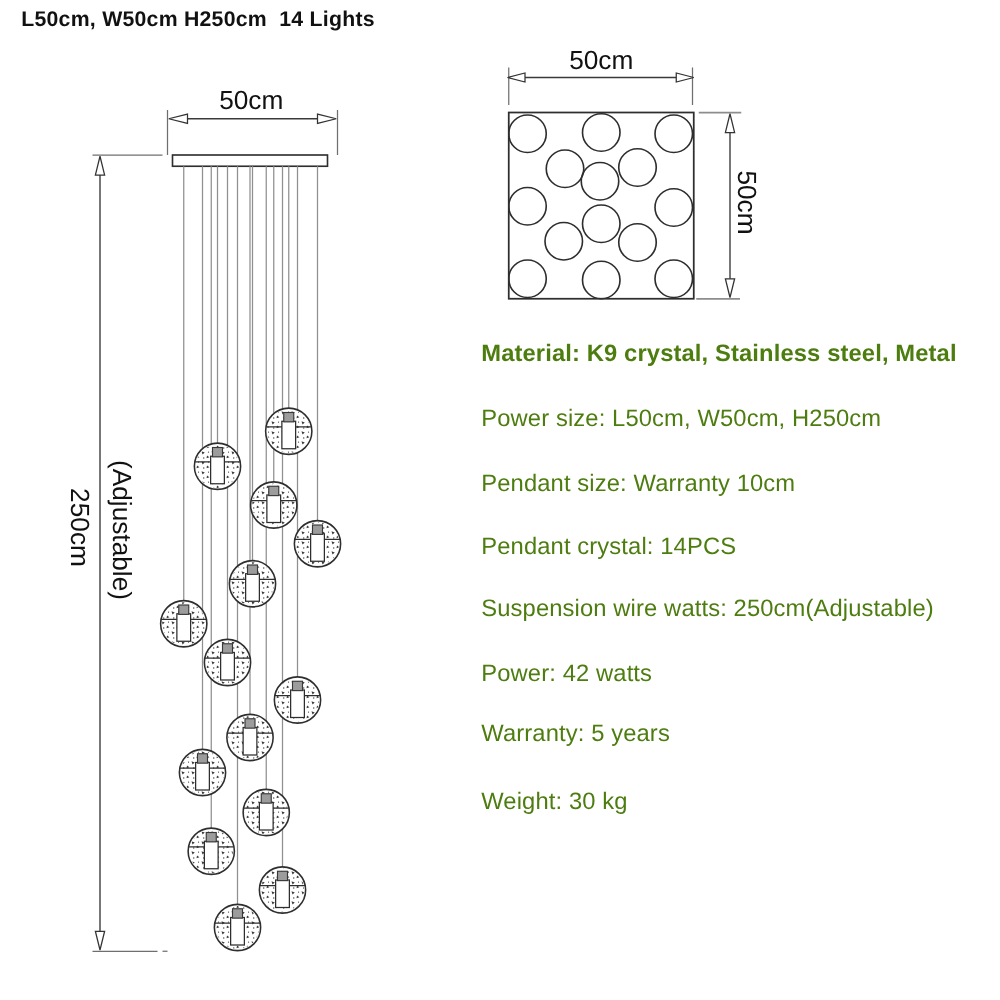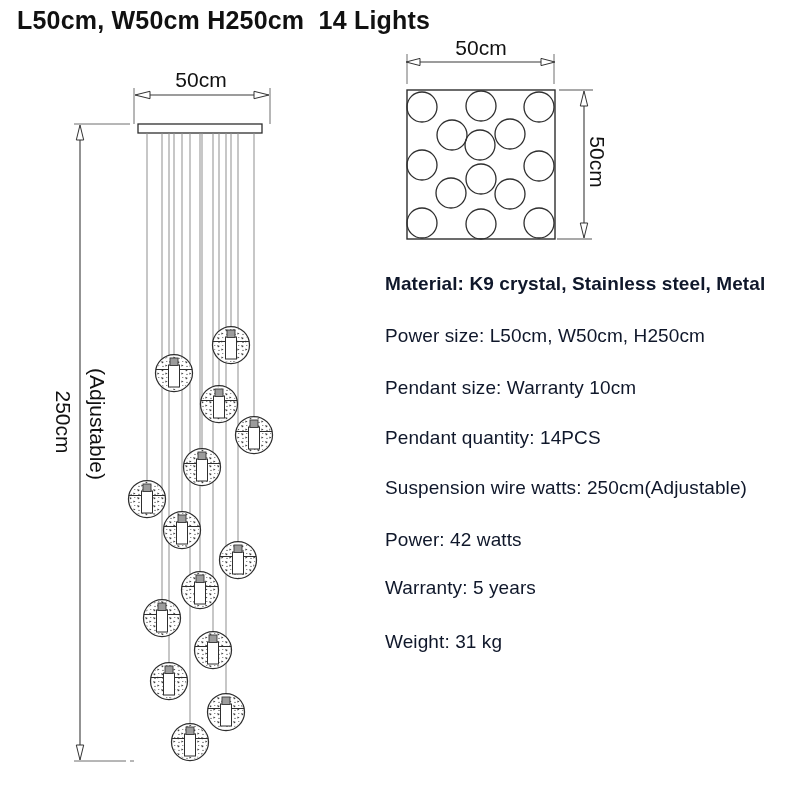--- a/index.html
+++ b/index.html
@@ -4,21 +4,21 @@
 <style>
   html,body{margin:0;padding:0;}
   body{
     width:800px;height:800px;background:#ffffff;
     font-family:"Liberation Sans","DejaVu Sans",sans-serif;
     position:relative;overflow:hidden;color:#161616;
   }
   .page{position:absolute;inset:0;background:#fff;}
   .title{
     position:absolute;left:17px;top:6px;
-    font-size:25px;font-weight:bold;color:#111;
+    font-size:17px;font-weight:bold;color:#111;
     white-space:pre;letter-spacing:0.2px;
   }
   svg{position:absolute;overflow:visible;}
   #side-svg{left:30px;top:50px;}
   #top-svg{left:395px;top:30px;}
   .dim-line{stroke:#3a3a3a;stroke-width:1.1;fill:none;}
   .ext-line{stroke:#6f6f6f;stroke-width:1;fill:none;}
   .ref-gray{stroke:#8d8d8d;stroke-width:1.4;fill:none;}
   .arrow{fill:#ffffff;stroke:#333333;stroke-width:1;}
   .plate{fill:#ffffff;stroke:#2e2e2e;stroke-width:1.3;}
@@ -28,21 +28,21 @@
   .ball-tube{fill:#ffffff;stroke:#2e2e2e;stroke-width:1;}
   .ball-socket{fill:#9c9c9c;stroke:#383838;stroke-width:0.9;}
   .square{fill:#ffffff;stroke:#2e2e2e;stroke-width:1.4;}
   .tv-circle{fill:none;stroke:#2e2e2e;stroke-width:1.3;}
   .svg-label{
     font-family:"Liberation Sans","DejaVu Sans",sans-serif;
     font-size:21px;fill:#111;font-weight:normal;
   }
   .specs{position:absolute;left:385px;top:273px;width:405px;}
   .spec-line{
-    position:absolute;left:0;font-size:19px;color:#0f172a;
+    position:absolute;left:0;font-size:19px;color:#4d7c0f;
     white-space:nowrap;letter-spacing:0.1px;
   }
   .spec-0{top:0px;font-weight:600;}
   .spec-1{top:52px;}
   .spec-2{top:104px;}
   .spec-3{top:154px;}
   .spec-4{top:204px;}
   .spec-5{top:256px;}
   .spec-6{top:304px;}
   .spec-7{top:358px;}
@@ -234,20 +234,20 @@
     <line class="dim-line" x1="584" y1="104" x2="584" y2="226"></line>
     <polygon class="arrow" points="584,91 580.3,106 587.7,106"></polygon>
     <polygon class="arrow" points="584,238 580.3,223 587.7,223"></polygon>
     <text class="svg-label" x="597" y="162" text-anchor="middle" dominant-baseline="central" transform="rotate(90 597 162)">50cm</text>
   </svg>
 
   <div class="specs">
     <div class="spec-line spec-0">Material: K9 crystal, Stainless steel, Metal</div>
     <div class="spec-line spec-1">Power size: L50cm, W50cm, H250cm</div>
     <div class="spec-line spec-2">Pendant size: Warranty 10cm</div>
-    <div class="spec-line spec-3">Pendant quantity: 14PCS</div>
+    <div class="spec-line spec-3">Pendant crystal: 14PCS</div>
     <div class="spec-line spec-4">Suspension wire watts: 250cm(Adjustable)</div>
     <div class="spec-line spec-5">Power:  42 watts</div>
     <div class="spec-line spec-6">Warranty:  5 years</div>
-    <div class="spec-line spec-7">Weight:  31 kg</div>
+    <div class="spec-line spec-7">Weight:  30 kg</div>
   </div>
 
 </div>
 
 </body></html>

